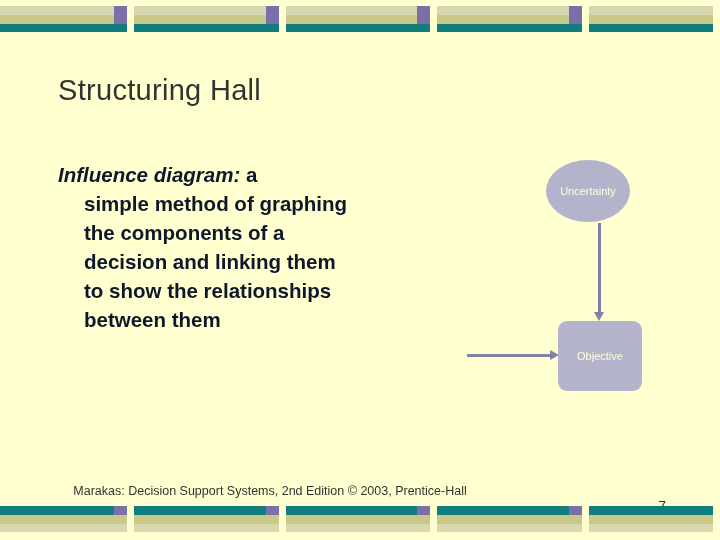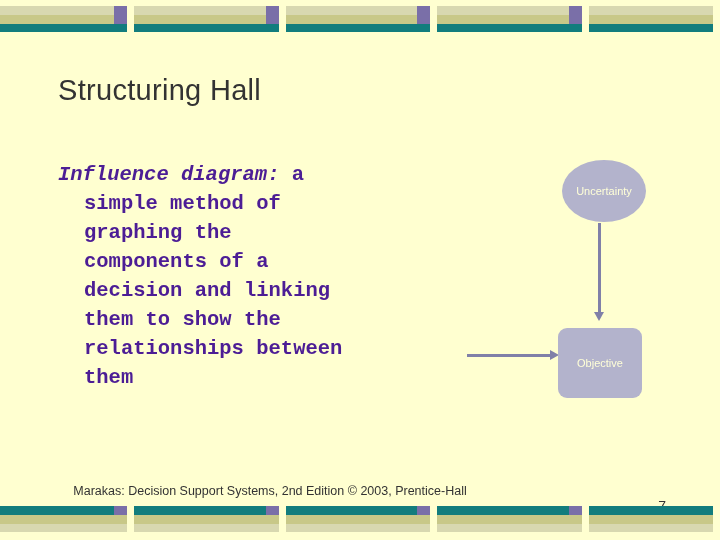--- a/index.html
+++ b/index.html
@@ -61,44 +61,43 @@
   }
 
   
   .body-text {
     position: absolute;
     left: 58px;
     top: 160px;
     width: 300px;
     font-size: 20.5px;
     line-height: 29px;
-    color: #4c1d95;
+    color: #0f172a;
     font-weight: bold;
-    font-family: Liberation Mono, monospace;
   }
   .body-text .lead {
     font-style: italic;
   }
   .body-text .indent {
     display: block;
     padding-left: 26px;
     text-indent: 0;
   }
 
   
   .diagram {
     position: absolute;
     left: 370px;
     top: 155px;
     width: 320px;
     height: 260px;
   }
   .node-uncertainty {
     position: absolute;
-    left: 192px;
+    left: 176px;
     top: 5px;
     width: 84px;
     height: 62px;
     border-radius: 50%;
     background: #b3b3cc;
     color: #ffffd8;
     font-size: 11px;
     display: flex;
     align-items: center;
     justify-content: center;
@@ -125,21 +124,20 @@
     width: 84px;
     height: 70px;
     border-radius: 9px;
     background: #b3b3cc;
     color: #ffffd8;
     font-size: 11px;
     display: flex;
     align-items: center;
     justify-content: center;
     text-align: center;
-    margin-top: 7px;
   }
   
   .arrow-vert {
     position: absolute;
     left: 228px;
     top: 68px;
     width: 3px;
     height: 90px;
     background: #8080a8;
   }

